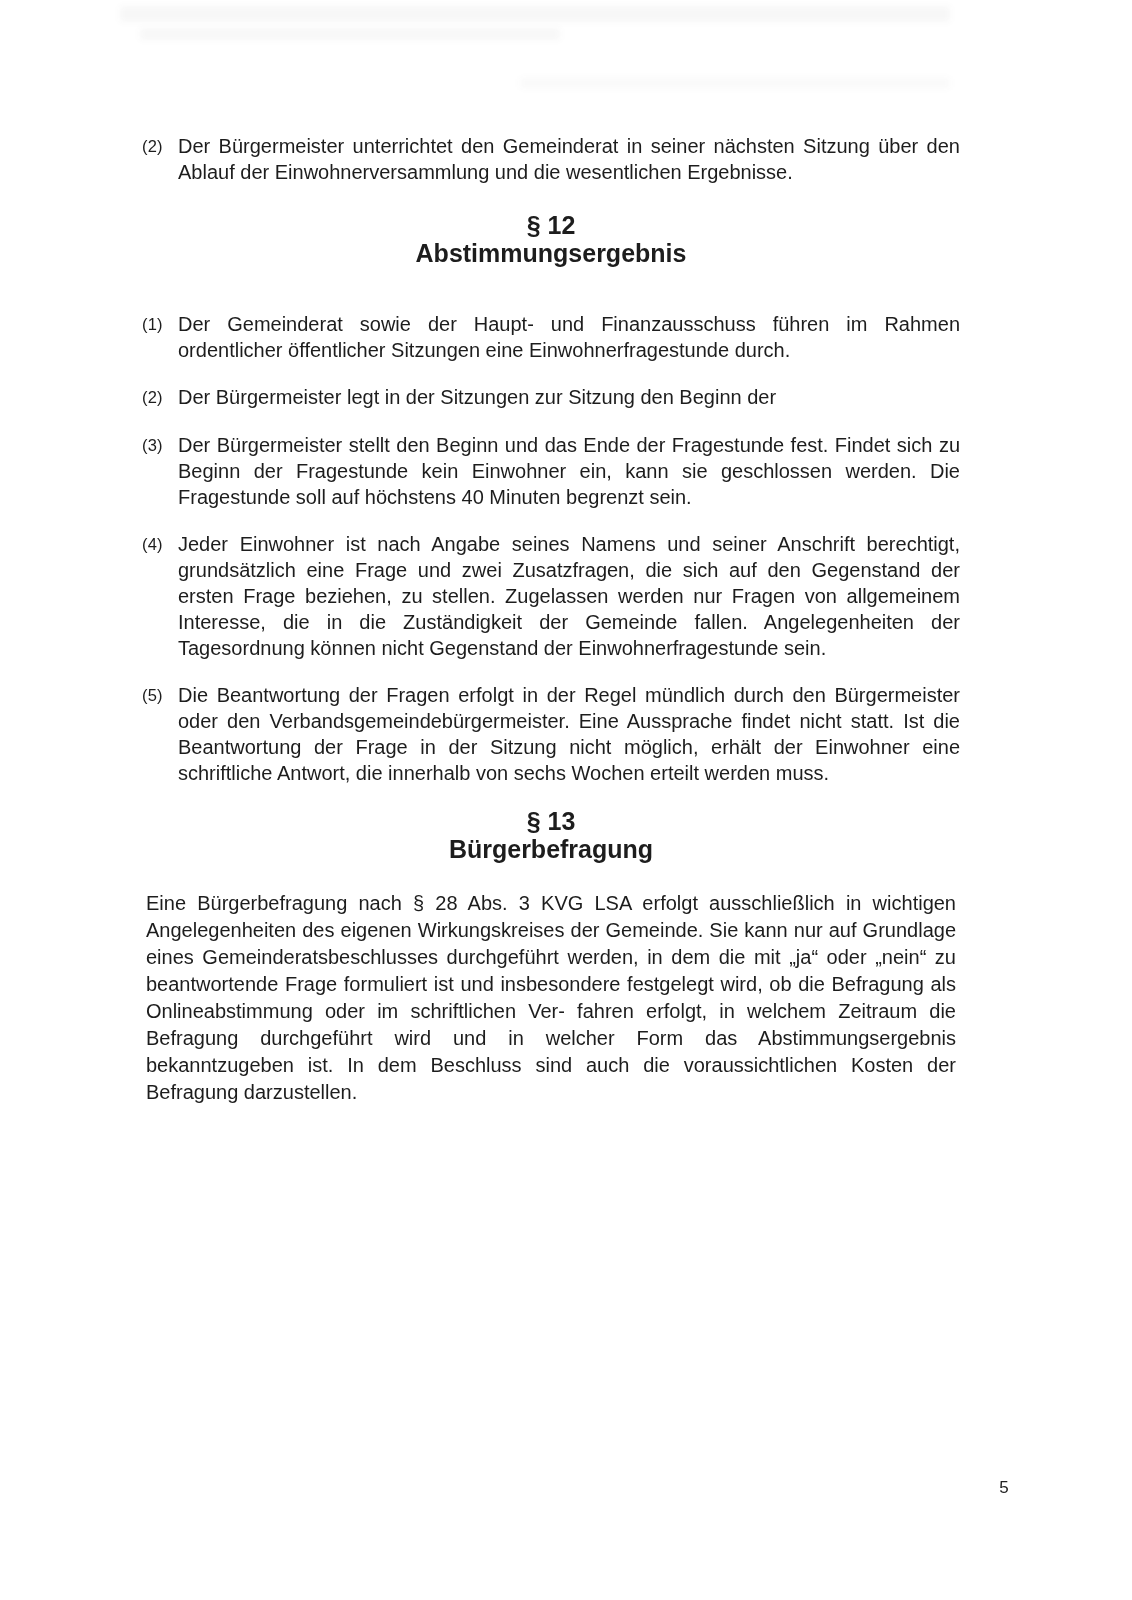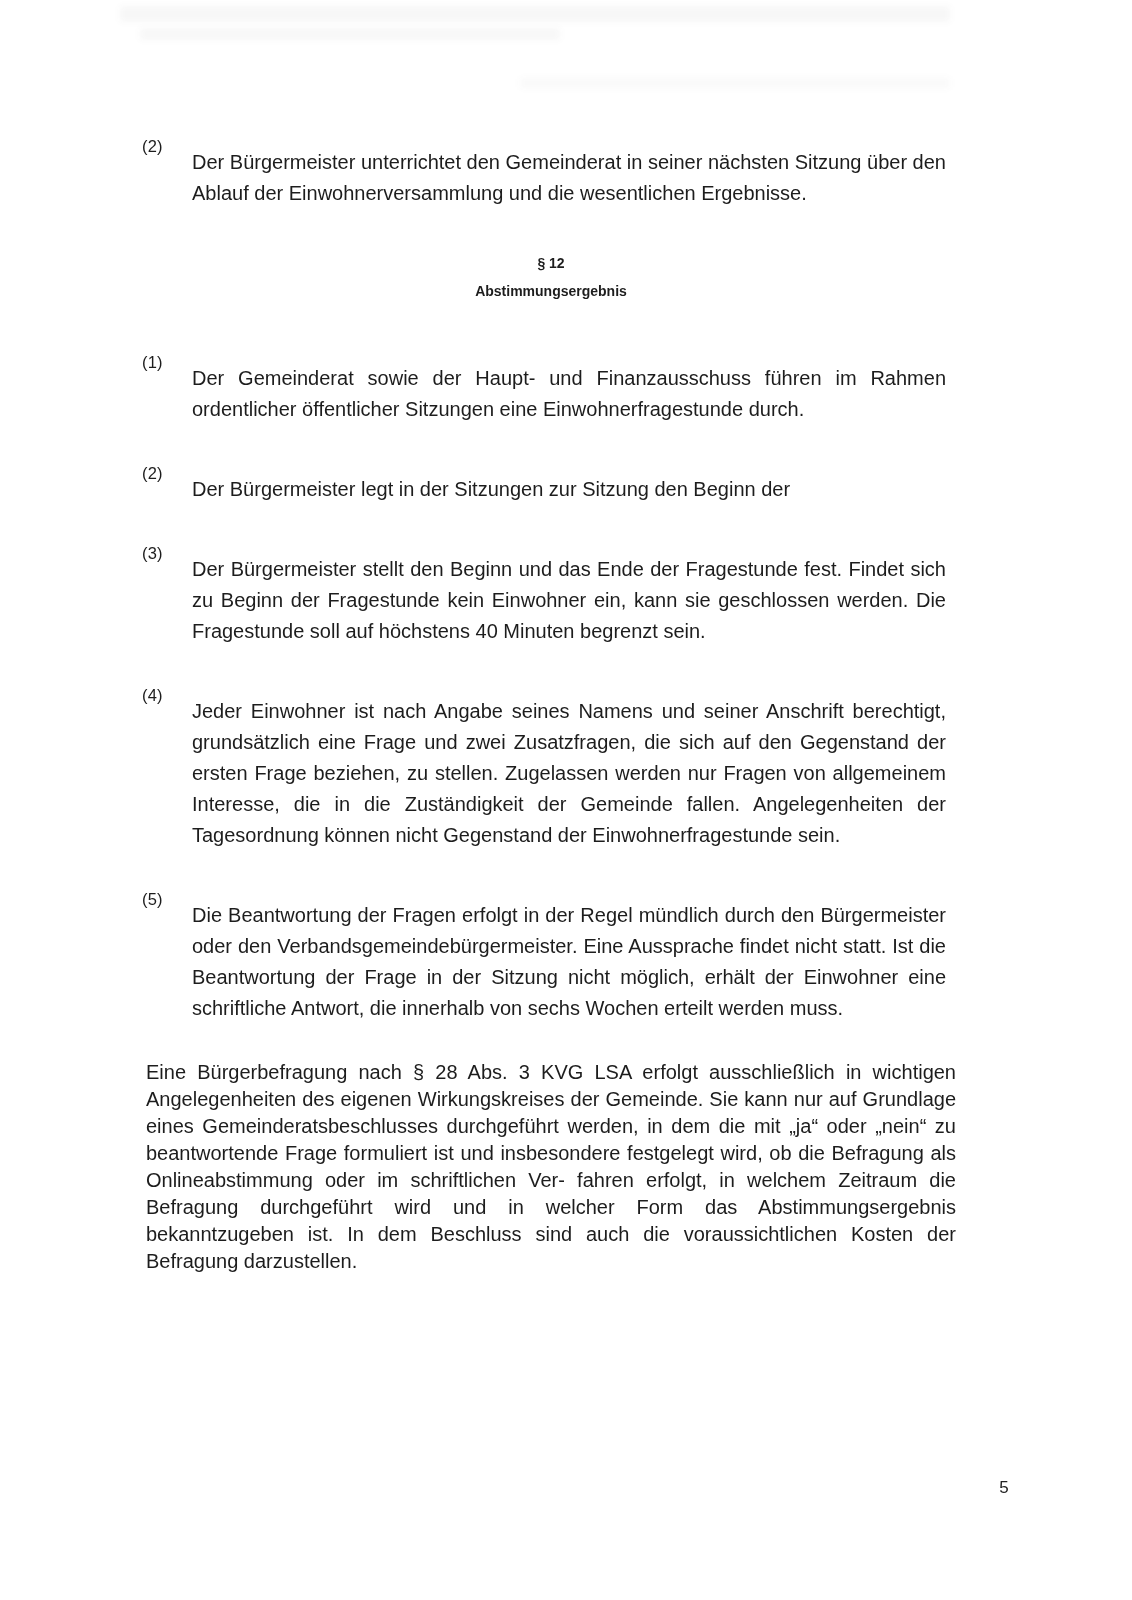--- a/index.html
+++ b/index.html
@@ -44,34 +44,34 @@
   }
   .doc-item .marker {
     flex: 0 0 36px;
     width: 36px;
     font-size: 16.5px;
     line-height: 27px;
     letter-spacing: 0.2px;
   }
   .doc-item .text {
     flex: 1 1 auto;
-    margin: 14px;
+    margin: 0;
     text-align: justify;
-    line-height: 31px;
+    line-height: 26px;
   }
   .doc-item .text.left {
     text-align: left;
   }
   .doc-item .text .line {
     display: block;
   }
   .section-heading {
     text-align: center;
     font-weight: bold;
-    font-size: 14px;
+    font-size: 25px;
     line-height: 28px;
   }
   .section-heading.h12 { margin: 26px 0 44px 0; }
   .section-heading.h13 { margin: 15px 0 27px 0; }
   .body-para {
     margin: 4px;
     text-align: justify;
     line-height: 27px;
   }
   .page-number {
@@ -125,20 +125,24 @@
     <div class="doc-item">
       <span class="marker">(4)</span>
       <p class="text">Jeder Einwohner ist nach Angabe seines Namens und seiner Anschrift berechtigt, grundsätzlich eine Frage und zwei Zusatzfragen, die sich auf den Gegenstand der ersten Frage beziehen, zu stellen. Zugelassen werden nur Fragen von allgemeinem Interesse, die in die Zuständigkeit der Gemeinde fallen. Angelegenheiten der Tagesordnung können nicht Gegenstand der Einwohnerfragestunde sein.</p>
     </div>
 
     <div class="doc-item">
       <span class="marker">(5)</span>
       <p class="text">Die Beantwortung der Fragen erfolgt in der Regel mündlich durch den Bürgermeister oder den Verbandsgemeindebürgermeister. Eine Aussprache findet nicht statt. Ist die Beantwortung der Frage in der Sitzung nicht möglich, erhält der Einwohner eine schriftliche Antwort, die innerhalb von sechs Wochen erteilt werden muss.</p>
     </div>
 
+    <div class="section-heading h13">
+      <div>§ 13</div>
+      <div>Bürgerbefragung</div>
+    </div>
 
     <p class="body-para">Eine Bürgerbefragung nach § 28 Abs. 3 KVG LSA erfolgt ausschließlich in wichtigen Angelegenheiten des eigenen Wirkungskreises der Gemeinde. Sie kann nur auf Grundlage eines Gemeinderatsbeschlusses durchgeführt werden, in dem die mit „ja“ oder „nein“ zu beantwortende Frage formuliert ist und insbesondere festgelegt wird, ob die Befragung als Onlineabstimmung oder im schriftlichen Ver- fahren erfolgt, in welchem Zeitraum die Befragung durchgeführt wird und in welcher Form das Abstimmungsergebnis bekanntzugeben ist. In dem Beschluss sind auch die voraussichtlichen Kosten der Befragung darzustellen.</p>
 
   </div>
 
   <div class="page-number">5</div>
 
 </div>
 
 </body></html>

